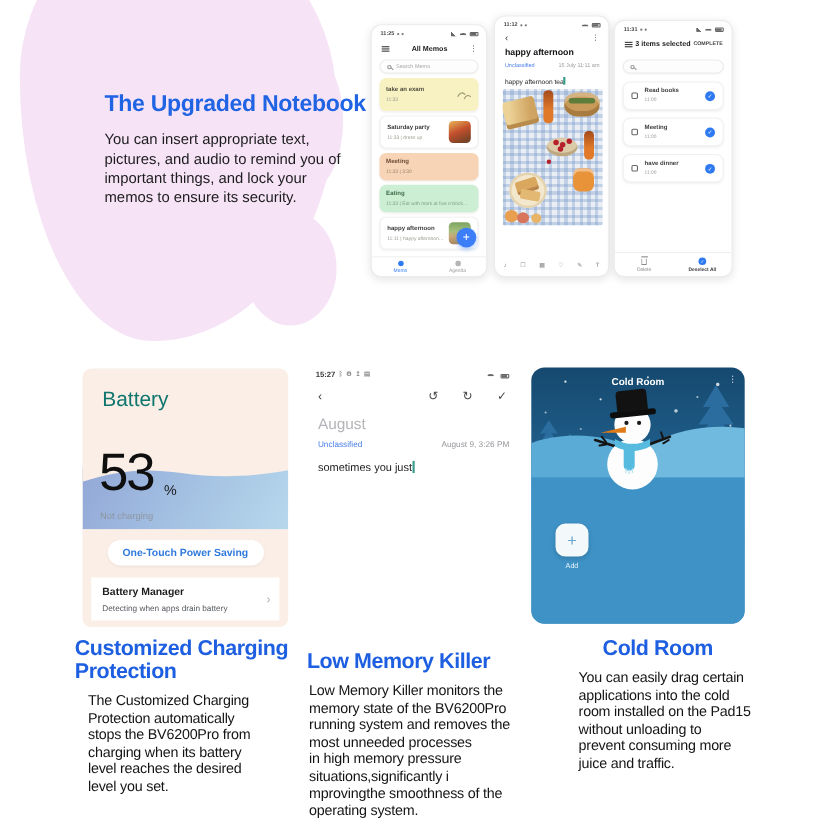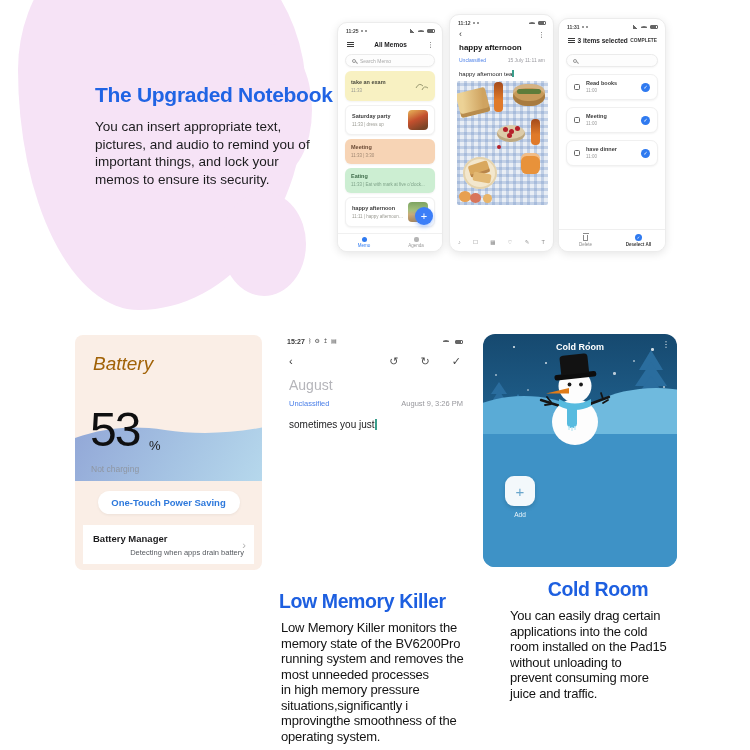--- a/index.html
+++ b/index.html
@@ -128,36 +128,36 @@
   .p3-bitem { flex:1; display:flex; flex-direction:column; align-items:center; justify-content:center; gap:1px; }
   .trash { width:5px; height:6px; border:1px solid #8a8a8a; border-top:none; border-radius:0 0 1px 1px; position:relative; }
   .trash::before { content:""; position:absolute; top:-2px; left:-1.5px; width:6px; height:1px; background:#8a8a8a; }
   .p3-blbl { font-size:4.5px; color:#8a8a8a; }
   .p3-blbl.dark { color:#3c3c3c; font-weight:600; }
   .chk-circle.small { width:7px; height:7px; font-size:4px; }
 
   
   #battery-panel { position:absolute; left:75px; top:335px; width:187px; height:235px;
     background:#faeee6; border-radius:8px; overflow:hidden; }
-  .bat-title { position:absolute; left:18px; top:18px; font-size:19px; color:#a16207; font-weight:500;font-style:italic; }
+  .bat-title { position:absolute; left:18px; top:18px; font-size:19px; color:#0f766e; font-weight:500; }
   .bat-wave { position:absolute; left:0; right:0; top:90px; height:56px;
     background:linear-gradient(120deg,#92a7d7 0%,#a5c3e3 55%,#b6d8ec 100%); }
   .bat-wave svg { position:absolute; top:-1px; left:0; display:block; }
   .bat-pct { position:absolute; left:15px; top:70px; font-size:48px; line-height:50px;
     color:#0f0f10; font-weight:500; letter-spacing:-2px; }
   .bat-unit { position:absolute; left:74px; top:103px; font-size:13px; color:#1a1a1a; }
   .bat-status { position:absolute; left:16px; top:129px; font-size:8.5px; color:#8e96a2; }
   .bat-pill { position:absolute; left:50%; transform:translateX(-50%); top:156px; width:142px; height:23px;
     background:#fff; border-radius:12px; display:flex; align-items:center; justify-content:center;
     box-shadow:0 1px 3px rgba(0,0,0,.06); }
   .bat-pill span { font-size:9.5px; font-weight:600; color:#2e79dc; }
   .bat-card { position:absolute; left:8px; right:8px; top:190px; bottom:6px; background:#fff;
     border-radius:0; padding:8px 10px; }
   .bm-title { font-size:9.5px; font-weight:600; color:#1d1d1f; }
-  .bm-sub { font-size:7.5px; color:#55595e; margin-top:4px;text-align:right; }
+  .bm-sub { font-size:7.5px; color:#55595e; margin-top:4px; }
   .bm-chev { position:absolute; right:8px; top:50%; transform:translateY(-50%); font-size:11px; color:#b0b0b0; }
 
   
   #editor-panel { position:absolute; left:275px; top:333px; width:200px; height:237px; background:#fff; }
   .ed-status { position:absolute; top:5px; left:12px; right:12px; display:flex; align-items:center; gap:3px; }
   .ed-time { font-size:7px; font-weight:600; color:#3a3a3a; }
   .ed-ico { font-size:6px; color:#555; line-height:7px; }
   .ed-nav { position:absolute; top:22px; left:14px; right:14px; display:flex; align-items:center; }
   .ed-back { font-size:11px; color:#3a3a3a; line-height:11px; }
   .ed-actions { margin-left:auto; display:flex; gap:22px; }
@@ -195,21 +195,21 @@
   .feature { position:absolute; top:579px; }
   #feat1 { left:68px; width:215px; }
   #feat2 { left:279px; width:212px;margin-top:12px; }
   #feat3 { left:500px; width:196px; }
   .f-head { font-size:19.5px; font-weight:700; color:#1d5fe0; line-height:21px; letter-spacing:-0.4px; }
   #feat3 .f-head { text-align:center; }
   .f-body { margin-top:8px; font-size:13px; line-height:15.5px; color:#141414; font-weight:500;
     white-space:pre-line; letter-spacing:-0.2px; }
   #feat1 .f-body { margin-left:12px; }
   #feat2 .f-body { margin-left:2px; }
-  #feat3 .f-body { margin-left:10px; }
+  #feat3 .f-body { margin-left:26px; }
 </style>
 </head>
 <body>
 
 <div id="canvas">
 
   <div class="blob"></div>
   <div class="blob-b1"></div>
   <div class="blob-b2"></div>
   <div class="hero-title">The Upgraded Notebook</div>
@@ -507,20 +507,29 @@
       <path d="M36 51 Q52 60 68 51 L68 58 Q52 66 36 58 Z" fill="#57bbdf"></path>
       <rect x="44" y="57" width="10" height="23" rx="4.5" fill="#57bbdf"></rect>
       <path d="M46 78 L46 82 M49 79 L49 83 M52 78 L52 82" stroke="#bfe7f2" stroke-width="1.4"></path>
     </svg>
     <div class="add-btn">
       <span>+</span>
     </div>
     <div class="add-lbl">Add</div>
   </div>
 
+  <div class="feature" id="feat1">
+    <div class="f-head">Customized Charging Protection</div>
+    <div class="f-body">The Customized Charging
+Protection automatically
+stops the BV6200Pro from
+charging when its battery
+level reaches the desired
+level you set.</div>
+  </div>
   <div class="feature" id="feat2">
     <div class="f-head">Low Memory Killer</div>
     <div class="f-body">Low Memory Killer monitors the
 memory state of the BV6200Pro
 running system and removes the
  most unneeded processes
 in high memory pressure
 situations,significantly i
 mprovingthe smoothness of the
 operating system.</div>

